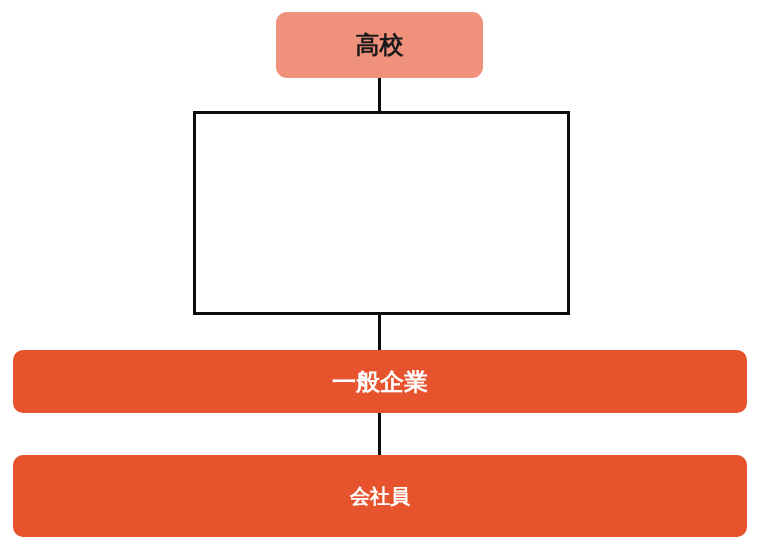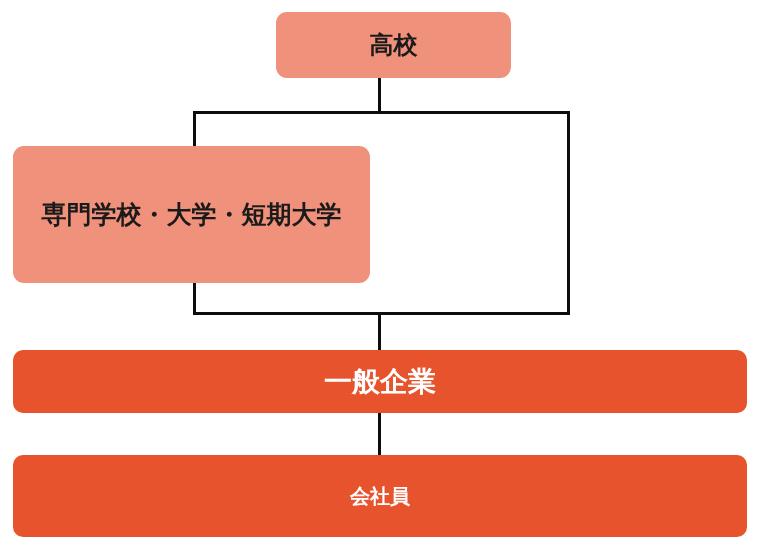--- a/index.html
+++ b/index.html
@@ -31,33 +31,33 @@
     z-index: 3;
   }
   .node-orange {
     background: var(--orange, #E6532C);
     color: var(--text_light, #FFFFFF);
     border-radius: 10px;
     z-index: 3;
   }
   .node-highschool {
     left: 276px; top: 12px;
-    width: 235px; height: 66px;
+    width: 207px; height: 66px;
     font-size: 24px;
     justify-content: center;
   }
   .node-college {
     left: 13px; top: 146px;
     width: 357px; height: 137px;
     font-size: 25px;
   }
   .node-company {
     left: 13px; top: 350px;
     width: 734px; height: 63px;
-    font-size: 28px;
+    font-size: 24px;
   }
   .node-employee {
     left: 13px; top: 455px;
     width: 734px; height: 82px;
     font-size: 20px;
   }
   .branch-rect {
     position: absolute;
     left: 193px; top: 111px;
     width: 377px; height: 204px;
@@ -82,23 +82,20 @@
 <div class="canvas">
 
   <div class="node node-salmon node-highschool">
     <span>高校</span>
   </div>
 
   <div class="connector connector-top"></div>
 
   <div class="branch-rect"></div>
 
-  <div class="node node-salmon node-college">
-    <span>専門学校・大学・短期大学</span>
-  </div>
 
   <div class="connector connector-middle"></div>
 
   <div class="node node-orange node-company">
     <span>一般企業</span>
   </div>
 
   <div class="connector connector-bottom"></div>
 
   <div class="node node-orange node-employee">

